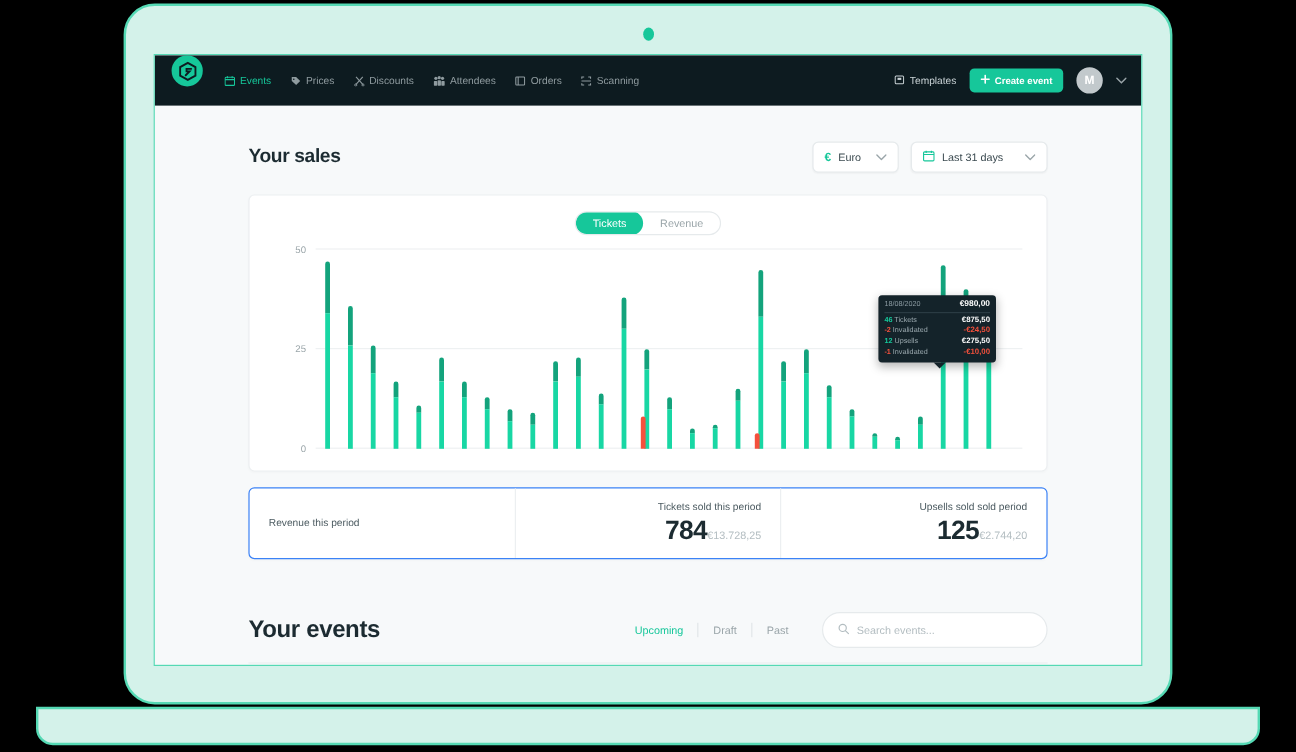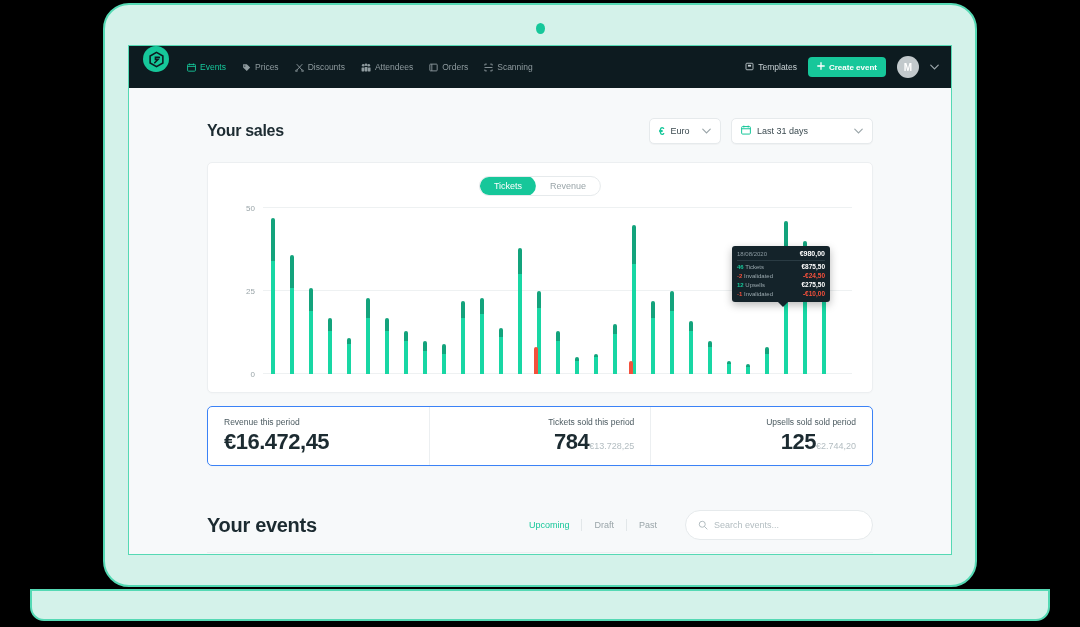--- a/index.html
+++ b/index.html
@@ -106,21 +106,21 @@
   .dropdown {
     display: flex; align-items: center; gap: 6px;
     background: #ffffff; border: 1px solid #e6eaec;
     border-radius: 5px; padding: 6px 9px;
     font-size: 9px; color: #3b4a50; cursor: pointer;
     box-shadow: 0 1px 1px rgba(0,0,0,0.03);
   }
   .dropdown .dd-label { white-space: nowrap; }
   .dd-caret { color: #9aa5a9; font-size: 8px; margin-left: auto; padding-left: 6px; }
   #currency-dropdown { width: 72px; }
-  #daterange-dropdown { width: 142px; text-align: center; }
+  #daterange-dropdown { width: 114px; text-align: center; }
   .euro-sym { color: #16c79a; font-weight: bold; font-size: 10px; }
 
   
   #chart-card {
     position: relative;
     background: #ffffff;
     border: 1px solid #eceff1;
     border-radius: 5px;
     height: 231px;
     box-shadow: 0 1px 2px rgba(0,0,0,0.02);
@@ -655,24 +655,20 @@
             <div class="tt-row">
               <span class="tt-left"><span class="tt-qty neg">-1</span> Invalidated</span>
               <span class="tt-amt neg">-€10,00</span>
             </div>
           </div>
       </div>
 
       <div id="stats-row">
         <div class="stat-card">
           <div class="stat-label">Revenue this period</div>
-          <div class="stat-line">
-            <span class="stat-value">€16.472,45</span>
-            <span class="stat-sub"></span>
-          </div>
         </div>
         <div class="stat-card">
           <div class="stat-label">Tickets sold this period</div>
           <div class="stat-line">
             <span class="stat-value">784</span>
             <span class="stat-sub">€13.728,25</span>
           </div>
         </div>
         <div class="stat-card">
           <div class="stat-label">Upsells sold sold period</div>

